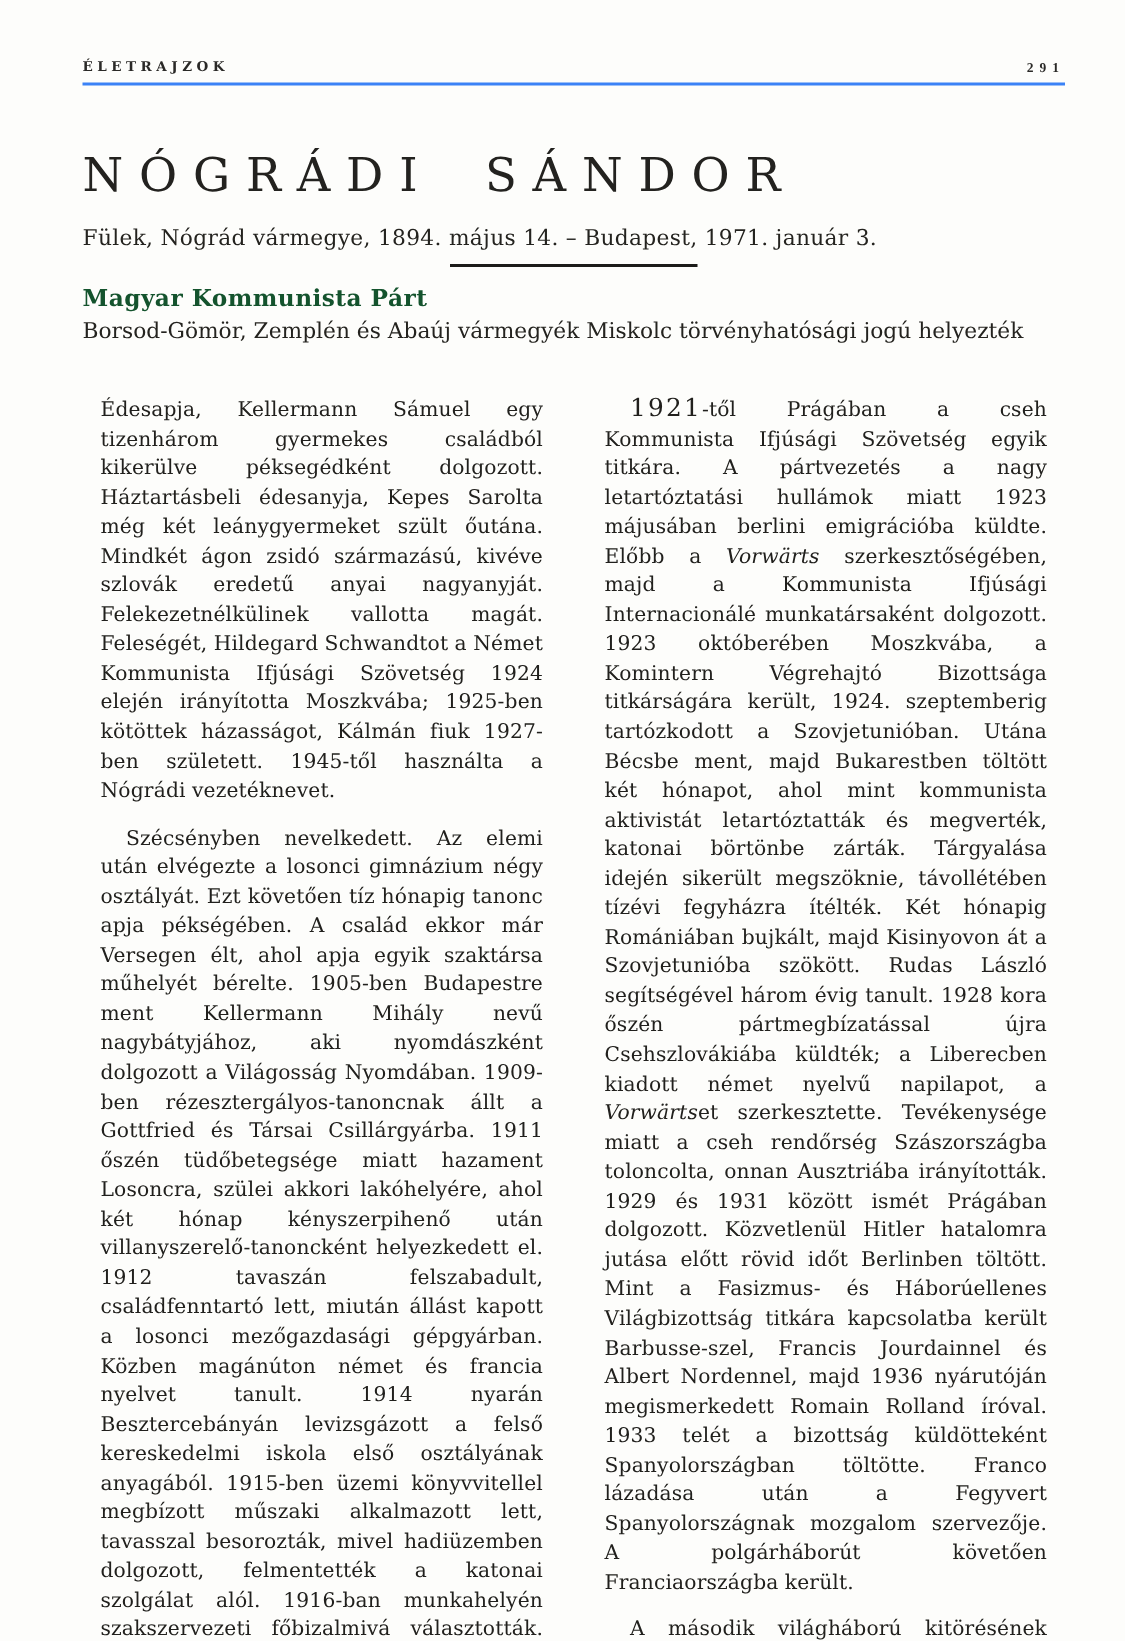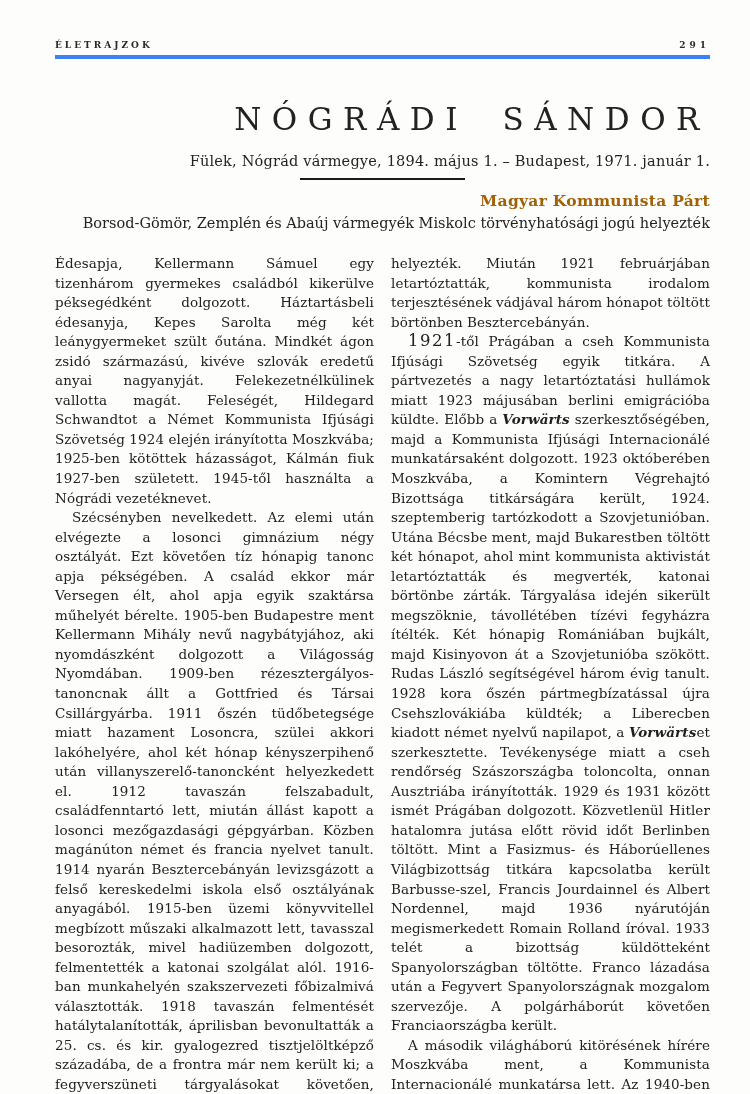--- a/index.html
+++ b/index.html
@@ -22,26 +22,26 @@
   
   .running-header {
     display: flex;
     justify-content: space-between;
     align-items: flex-end;
     font-size: 9px;
     letter-spacing: 3px;
     font-weight: 600;
     color: #2a2927;
     padding-bottom: 5px;
-    border-bottom: 4px solid #3b82f6;
+    border-bottom: 2px solid #3b82f6;
   }
-  .running-header .pagenum { letter-spacing: 4px; }
+  .running-header .pagenum { letter-spacing: 4px; font-family: Liberation Serif, serif; }
 
   
-  .title-block { text-align: right; }
+  .title-block { text-align: left; }
   .entry-title {
     margin-top: 42px;
     font-size: 31px;
     font-weight: 400;
     letter-spacing: 0.34em;
     word-spacing: 0.45em;
     color: #23221f;
     white-space: nowrap;
   }
   .entry-dates {
@@ -54,21 +54,21 @@
     width: 165px;
     height: 0;
     border-top: 2px solid #1c1b19;
     margin: 9px auto 0 auto;
   }
   .party-name {
     margin-top: 11px;
     font-size: 15.5px;
     font-weight: 700;
     letter-spacing: 0.3px;
-    color: #a16207;
+    color: #14532d;
   }
   .jurisdiction {
     margin-top: 5px;
     font-size: 14.5px;
     color: #24231f;
   }
 
   
   .body-columns {
     display: flex;
@@ -79,55 +79,54 @@
     width: 319px;
     flex: 0 0 319px;
     text-align: justify;
     font-size: 13.5px;
     line-height: 19.55px;
     color: #21201d;
     letter-spacing: 0.1px;
     word-spacing: -0.2px;
   }
   .col p {
-    margin: 0;
+    margin: 12px;
     padding: 0;
   }
   .col p.indent { text-indent: 17px; }
   .year-lead {
     font-weight: 400;
     font-size: 16.5px;
     letter-spacing: 1.5px;
     line-height: 1;
   }
-  .italic { font-style: italic; font-weight: bold; }
+  .italic { font-style: italic; }
 </style>
 </head>
 <body>
 
 <div class="page">
 
   <div class="running-header">
     <span class="section">ÉLETRAJZOK</span>
     <span class="pagenum">291</span>
   </div>
 
   <div class="title-block">
     <div class="entry-title">NÓGRÁDI SÁNDOR</div>
-    <div class="entry-dates">Fülek, Nógrád vármegye, 1894. május 1. – Budapest, 1971. január 1.</div>
+    <div class="entry-dates">Fülek, Nógrád vármegye, 1894. május 14. – Budapest, 1971. január 3.</div>
     <div class="title-rule"></div>
     <div class="party-name">Magyar Kommunista Párt</div>
     <div class="jurisdiction">Borsod-Gömör, Zemplén és Abaúj vármegyék Miskolc törvényhatósági jogú helyezték</div>
   </div>
 
   <div class="body-columns">
     <div class="col" id="left-col">
         <p><span>Édesapja, Kellermann Sámuel egy tizenhárom gyermekes családból kikerülve péksegédként dolgozott. Háztartásbeli édesanyja, Kepes Sarolta még két leánygyermeket szült őutána. Mindkét ágon zsidó származású, kivéve szlovák eredetű anyai nagyanyját. Felekezetnélkülinek vallotta magát. Feleségét, Hildegard Schwandtot a Német Kommunista Ifjúsági Szövetség 1924 elején irányította Moszkvába; 1925-ben kötöttek házasságot, Kálmán fiuk 1927-ben született. 1945-től használta a Nógrádi vezetéknevet.</span></p>
         <p class="indent"><span>Szécsényben nevelkedett. Az elemi után elvégezte a losonci gimnázium négy osztályát. Ezt követően tíz hónapig tanonc apja pékségében. A család ekkor már Versegen élt, ahol apja egyik szaktársa műhelyét bérelte. 1905-ben Budapestre ment Kellermann Mihály nevű nagybátyjához, aki nyomdászként dolgozott a Világosság Nyomdában. 1909-ben rézesztergályos-tanoncnak állt a Gottfried és Társai Csillárgyárba. 1911 őszén tüdőbetegsége miatt hazament Losoncra, szülei akkori lakóhelyére, ahol két hónap kényszerpihenő után villanyszerelő-tanoncként helyezkedett el. 1912 tavaszán felszabadult, családfenntartó lett, miután állást kapott a losonci mezőgazdasági gépgyárban. Közben magánúton német és francia nyelvet tanult. 1914 nyarán Besztercebányán levizsgázott a felső kereskedelmi iskola első osztályának anyagából. 1915-ben üzemi könyvvitellel megbízott műszaki alkalmazott lett, tavasszal besorozták, mivel hadiüzemben dolgozott, felmentették a katonai szolgálat alól. 1916-ban munkahelyén szakszervezeti főbizalmivá választották. 1918 tavaszán felmentését hatálytalanították, áprilisban bevonultatták a 25. cs. és kir. gyalogezred tisztjelöltképző századába, de a frontra már nem került ki; a fegyverszüneti tárgyalásokat követően, november 6-án leszerelték, s visszakerült a losonci gépgyár műszaki irodájára.</span></p>
       </div>
     <div class="col" id="right-col">
-        <p><span>helyezték. Miután 1921 februárjában letartóztatták, kommunista irodalom terjesztésének vádjával három hónapot töltött börtönben Besztercebányán.</span></p>
         <p class="indent"><span class="year-lead">1921</span><span>-től Prágában a cseh Kommunista Ifjúsági Szövetség egyik titkára. A pártvezetés a nagy letartóztatási hullámok miatt 1923 májusában berlini emigrációba küldte. Előbb a </span><span class="italic">Vorwärts</span><span> szerkesztőségében, majd a Kommunista Ifjúsági Internacionálé munkatársaként dolgozott. 1923 októberében Moszkvába, a Komintern Végrehajtó Bizottsága titkárságára került, 1924. szeptemberig tartózkodott a Szovjetunióban. Utána Bécsbe ment, majd Bukarestben töltött két hónapot, ahol mint kommunista aktivistát letartóztatták és megverték, katonai börtönbe zárták. Tárgyalása idején sikerült megszöknie, távollétében tízévi fegyházra ítélték. Két hónapig Romániában bujkált, majd Kisinyovon át a Szovjetunióba szökött. Rudas László segítségével három évig tanult. 1928 kora őszén pártmegbízatással újra Csehszlovákiába küldték; a Liberecben kiadott német nyelvű napilapot, a </span><span class="italic">Vorwärts</span><span>et szerkesztette. Tevékenysége miatt a cseh rendőrség Szászországba toloncolta, onnan Ausztriába irányították. 1929 és 1931 között ismét Prágában dolgozott. Közvetlenül Hitler hatalomra jutása előtt rövid időt Berlinben töltött. Mint a Fasizmus- és Háborúellenes Világbizottság titkára kapcsolatba került Barbusse-szel, Francis Jourdainnel és Albert Nordennel, majd 1936 nyárutóján megismerkedett Romain Rolland íróval. 1933 telét a bizottság küldötteként Spanyolországban töltötte. Franco lázadása után a Fegyvert Spanyolországnak mozgalom szervezője. A polgárháborút követően Franciaországba került.</span></p>
         <p class="indent"><span>A második világháború kitörésének hírére Moszkvába ment, a Kommunista Internacionálé munkatársa lett. Az 1940-ben Moszkvába érkezett Rákosi Mátyás kérésére átlépett a magyar pártba. Előbb a moszkvai Kossuth rádió bemondója, majd szerkesztője, végül a Kijev mellett, Szvjatosinóban megszervezett partizániskola magyar tagozatának parancsnoka. Saját kérésére maga is bekapcsolódott a szlovák nemzeti felkelés területén zajló partizánharcokba. A kiképzés befejezése után, 1944. október 8-án mintegy húsz emberrel Zólyom közelében ért földet. A szovjet partizánparancsnok fegyver és ember híján nem adott támogatást neki. Október 26-án az odaérkezett Tömpe András segítségével hatvan-hetven főre bővült osztaga a salgótarjáni szénmedence irányába fordult, december 7-én átlépték a határt, és Karancsberényben letáboroztak. Abroncspuszta térségében 1944. december 28–29-én éjjel megütköztek egy visszavonuló százfős SS-alakulattal. A harc után erősen megfogyatkozott egysége 30-án csatlakozott a II. Ukrán Front csapataihoz, majd feloszlott.</span></p>
       </div>
   </div>
 
 </div>
 
 </body></html>

